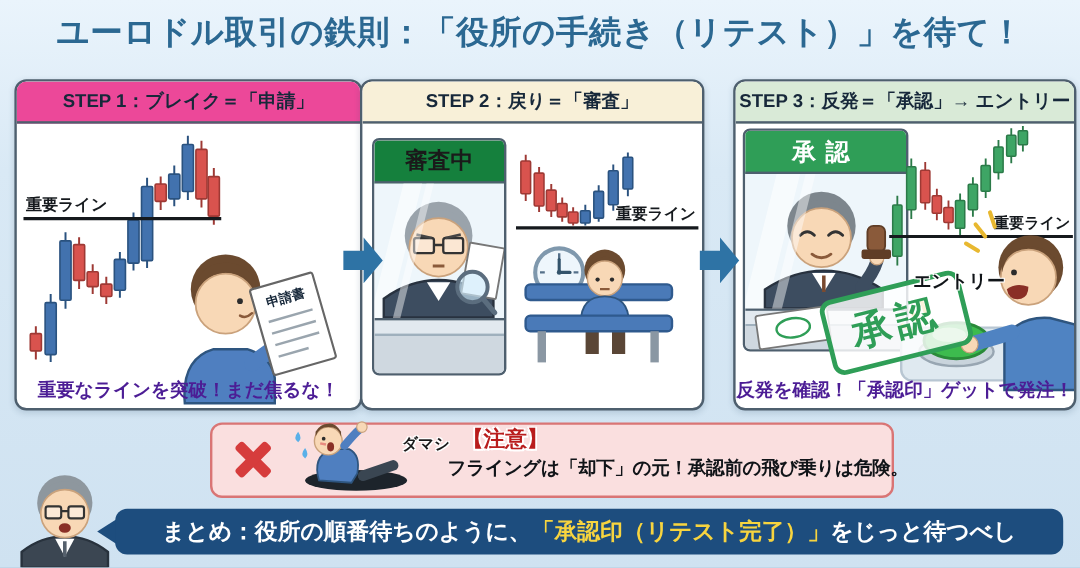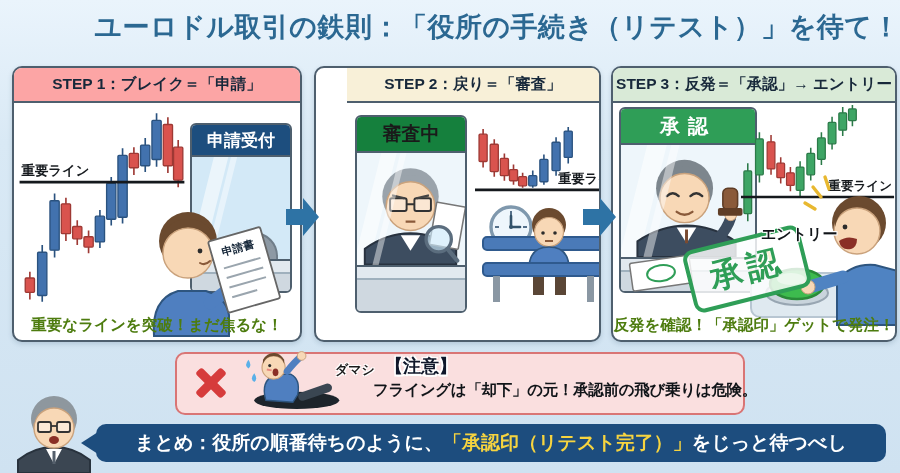--- a/index.html
+++ b/index.html
@@ -1,31 +1,31 @@
 <!DOCTYPE html>
 <html lang="ja"><head>
 <meta charset="utf-8">
 <style>
   html,body{margin:0;padding:0;}
   body{font-family:"Liberation Sans","DejaVu Sans",sans-serif;background:#b9d2e6;}
   #canvas{position:relative;width:900px;height:473px;overflow:hidden;
     background:linear-gradient(180deg,#eaf4fc 0%,#d9e9f5 30%,#cfe2f1 100%);}
   
-  .page-title{position:absolute;top:9px;left:0;width:100%;text-align:right;
+  .page-title{position:absolute;top:9px;left:0;width:100%;text-align:center;
     font-size:27px;font-weight:bold;color:#2b6892;letter-spacing:.5px;}
   
   .panel{position:absolute;top:66px;height:276px;background:#fff;
     border:2.5px solid #4e5f6e;border-radius:10px;overflow:hidden;
     box-shadow:0 2px 5px rgba(40,70,100,.18);box-sizing:border-box;}
   .panel-header{height:33px;display:flex;align-items:center;justify-content:center;
     border-bottom:2.5px solid #4e5f6e;font-weight:bold;font-size:15.5px;color:#17283a;
     white-space:nowrap;}
   .panel-body{position:relative;height:238px;}
   .panel-caption{position:absolute;bottom:5px;left:0;width:100%;text-align:center;
-    font-weight:bold;font-size:15.5px;color:#4d7c0f;white-space:nowrap;}
+    font-weight:bold;font-size:15.5px;color:#4c1d95;white-space:nowrap;}
   
   .window{position:absolute;border:2.5px solid #4e5f6e;border-radius:6px;overflow:hidden;
     background:#fff;box-sizing:border-box;display:flex;flex-direction:column;}
   .sign{display:flex;align-items:center;justify-content:center;font-weight:bold;
     border-bottom:2.5px solid #4e5f6e;flex:0 0 auto;}
   .glass{position:relative;background:#d3e9f7;border-bottom:2.5px solid #4e5f6e;flex:0 0 auto;overflow:hidden;}
   .glass::before{content:'';position:absolute;left:8%;top:-20%;width:14%;height:150%;
     background:rgba(255,255,255,.55);transform:rotate(14deg);}
   .glass::after{content:'';position:absolute;left:26%;top:-20%;width:6%;height:150%;
     background:rgba(255,255,255,.45);transform:rotate(14deg);}
@@ -42,21 +42,21 @@
   
   .big-stamp{position:absolute;display:flex;align-items:center;justify-content:center;
     border:4px solid #2f9e57;border-radius:10px;background:rgba(255,255,255,.82);
     color:#2f9e57;font-weight:bold;font-size:33px;letter-spacing:5px;
     transform:rotate(-14deg);z-index:4;}
   .entry-label{position:absolute;font-weight:bold;font-size:15px;color:#101418;z-index:4;
     text-shadow:-1px -1px 0 #fff,1px -1px 0 #fff,-1px 1px 0 #fff,1px 1px 0 #fff;}
   
   .caution-box{position:absolute;left:175px;top:352px;width:570px;height:63px;
     background:#fadfdf;border:2.5px solid #d97575;border-radius:10px;box-sizing:border-box;}
-  .caution-badge{position:absolute;left:208px;top:0px;font-weight:bold;font-size:18px;color:#0f172a;
+  .caution-badge{position:absolute;left:208px;top:0px;font-weight:bold;font-size:18px;color:#b91c1c;
     text-shadow:-1.5px -1.5px 0 #fff,1.5px -1.5px 0 #fff,-1.5px 1.5px 0 #fff,1.5px 1.5px 0 #fff;}
   .fakeout-label{position:absolute;left:158px;top:7px;font-weight:bold;font-size:13px;color:#1a1a1a;
     text-shadow:-1px -1px 0 #fff,1px -1px 0 #fff,-1px 1px 0 #fff,1px 1px 0 #fff;}
   .caution-text{position:absolute;left:196px;top:26px;width:364px;text-align:left;
     font-weight:bold;font-size:15.5px;color:#101418;letter-spacing:-.3px;white-space:nowrap;}
   
   .summary-bubble{position:absolute;left:96px;top:424px;width:790px;height:38px;
     background:#1d4d7e;border-radius:10px;display:flex;align-items:center;justify-content:center;
     font-weight:bold;font-size:19px;color:#fff;white-space:nowrap;}
   .summary-highlight{color:#f7d43f;}
@@ -66,21 +66,21 @@
   .figure{position:absolute;overflow:visible;}
 </style>
 </head>
 <body>
 
 <div id="canvas">
 
   <div class="page-title">ユーロドル取引の鉄則：「役所の手続き（リテスト）」を待て！</div>
 
   <div class="panel" style="left:12px;width:290px;">
-    <div class="panel-header" style="background:#fca5a5;">STEP 1：ブレイク＝「申請」</div>
+    <div class="panel-header" style="background:#ec4899;">STEP 1：ブレイク＝「申請」</div>
     <div class="panel-body">
       <svg class="chart" style="left:4px;top:4px;width:170px;height:206px;" viewBox="0 0 162 200">
           <line x1="10" y1="160" x2="10" y2="187" stroke="#9e3934" stroke-width="1.6"></line>
           <rect x="5.5" y="166" width="9" height="14" fill="#d9534e" stroke="#9e3934" stroke-width="1.3" rx="1"></rect>
           <line x1="22" y1="134" x2="22" y2="189" stroke="#2a527f" stroke-width="1.6"></line>
           <rect x="17.5" y="141" width="9" height="42" fill="#4272ae" stroke="#2a527f" stroke-width="1.3" rx="1"></rect>
           <line x1="34" y1="84" x2="34" y2="146" stroke="#2a527f" stroke-width="1.6"></line>
           <rect x="29.5" y="91" width="9" height="48" fill="#4272ae" stroke="#2a527f" stroke-width="1.3" rx="1"></rect>
           <line x1="45" y1="88" x2="45" y2="130" stroke="#9e3934" stroke-width="1.6"></line>
           <rect x="40.5" y="94" width="9" height="29" fill="#d9534e" stroke="#9e3934" stroke-width="1.3" rx="1"></rect>
@@ -101,28 +101,20 @@
           <line x1="133" y1="6" x2="133" y2="58" stroke="#2a527f" stroke-width="1.6"></line>
           <rect x="128.5" y="13" width="9" height="38" fill="#4272ae" stroke="#2a527f" stroke-width="1.3" rx="1"></rect>
           <line x1="144" y1="10" x2="144" y2="64" stroke="#9e3934" stroke-width="1.6"></line>
           <rect x="139.5" y="17" width="9" height="40" fill="#d9534e" stroke="#9e3934" stroke-width="1.3" rx="1"></rect>
           <line x1="154" y1="32" x2="154" y2="78" stroke="#9e3934" stroke-width="1.6"></line>
           <rect x="149.5" y="39" width="9" height="32" fill="#d9534e" stroke="#9e3934" stroke-width="1.3" rx="1"></rect>
           <line x1="0" y1="73" x2="160" y2="73" stroke="#15191d" stroke-width="2.6"></line>
           <text x="2" y="66" text-anchor="start" class="chart-label">重要ライン</text>
         </svg>
 
-      <div class="window" style="left:176px;top:20px;width:102px;height:170px;">
-        <div class="sign" style="background:#1d4e7e;color:#fff;font-size:17px;height:30px;">申請受付</div>
-        <div class="glass" style="height:102px;">
-          <div class="dome"></div>
-        </div>
-        <div class="ledge"></div>
-        <div class="base"></div>
-      </div>
 
       <svg class="figure" viewBox="0 0 150 145" style="left:112px;top:88px;width:150px;height:145px;">
         <path d="M28,145 Q25,108 52,100 L80,100 Q100,106 103,124 L103,145 Z" fill="#4f7fc0" stroke="#2e557f" stroke-width="2"></path>
         <circle cx="62" cy="50" r="29" fill="#6b4a2f"></circle>
         <circle cx="62" cy="62" r="25" fill="#f8d8b6" stroke="#caa27c" stroke-width="1.5"></circle>
         <path d="M36,58 Q40,38 62,36 Q82,37 87,52 L87,44 Q80,28 62,28 Q42,28 36,48 Z" fill="#6b4a2f"></path>
         <circle cx="74" cy="60" r="2.4" fill="#2c2c2c"></circle>
         <path d="M74,72 q5,3 10,-2" stroke="#8a5a3a" stroke-width="2" fill="none" stroke-linecap="round"></path>
         <path d="M84,112 Q104,98 112,90" stroke="#4f7fc0" stroke-width="13" fill="none" stroke-linecap="round"></path>
         <circle cx="113" cy="88" r="6.5" fill="#f8d8b6" stroke="#caa27c"></circle>
@@ -133,21 +125,21 @@
           <line x1="100" y1="82" x2="138" y2="82" stroke="#9aa5ae" stroke-width="2"></line>
           <line x1="100" y1="92" x2="138" y2="92" stroke="#9aa5ae" stroke-width="2"></line>
           <line x1="100" y1="102" x2="126" y2="102" stroke="#9aa5ae" stroke-width="2"></line>
         </g>
       </svg>
 
       <div class="panel-caption">重要なラインを突破！まだ焦るな！</div>
     </div>
   </div>
 
-  <div class="panel" style="left:314px;width:287px;padding-left:31px;">
+  <div class="panel" style="left:300px;width:287px;">
     <div class="panel-header" style="background:#f8f0d8;">STEP 2：戻り＝「審査」</div>
     <div class="panel-body">
 
       <div class="window" style="left:8px;top:12px;width:112px;height:198px;">
         <div class="sign" style="background:#15803d;color:#1a1a1a;font-size:19px;height:34px;">審査中</div>
         <div class="glass" style="height:112px;background:#eef6fb;">
           <svg class="figure" viewBox="0 0 110 112" style="left:0;top:2px;width:107px;height:110px;">
             <path d="M8,112 L8,96 Q30,80 55,80 Q80,80 102,96 L102,112 Z" fill="#3d4d60" stroke="#28323f" stroke-width="2"></path>
             <polygon points="45,82 65,82 55,98" fill="#fff"></polygon>
             <circle cx="55" cy="42" r="29" fill="#9aa3ab"></circle>

